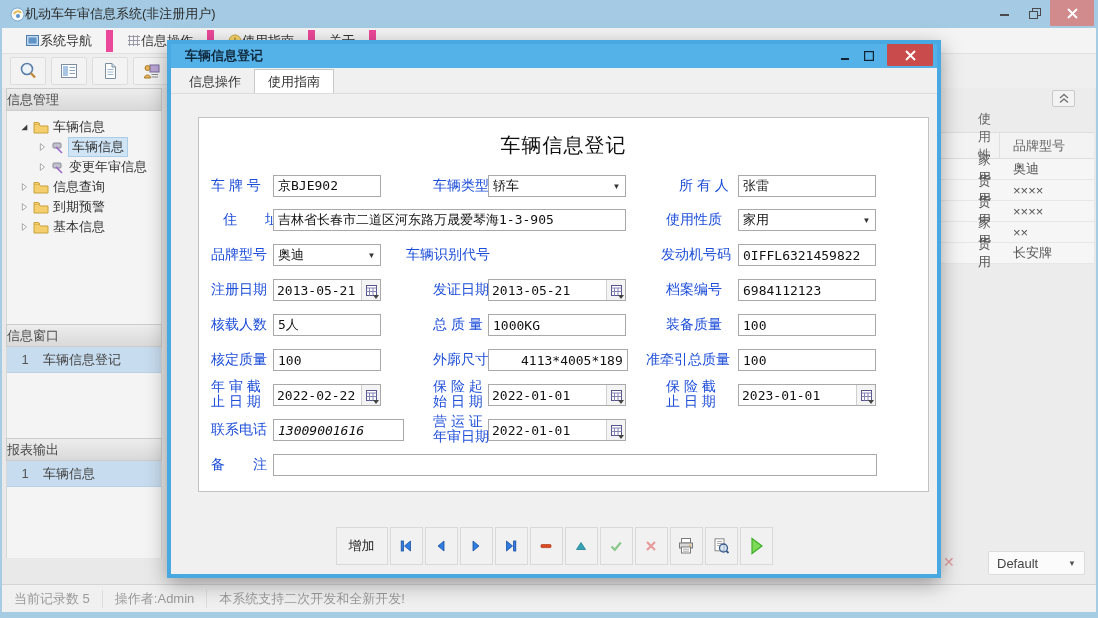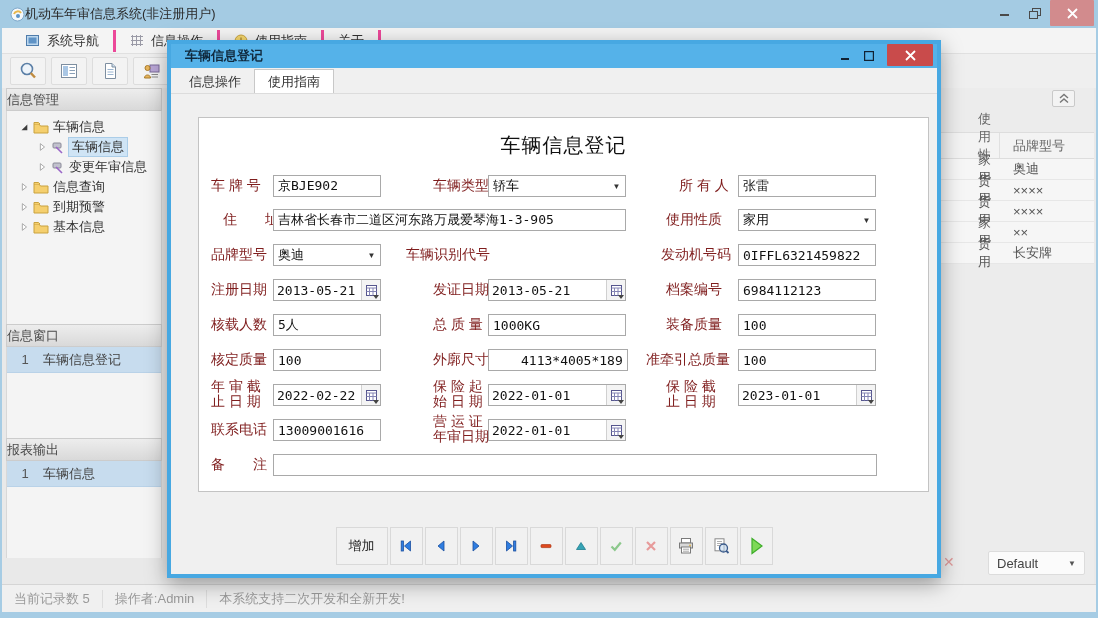--- a/index.html
+++ b/index.html
@@ -6,21 +6,21 @@
   html,body{width:1098px;height:618px}
   body{position:relative;overflow:hidden;background:#a6cce4;font-family:"Liberation Sans","DejaVu Sans",sans-serif;font-size:13px;color:#333}
   .abs{position:absolute}
   
   .titlebar{left:0;top:0;width:1098px;height:28px;background:#a4cbe3;display:flex;align-items:center;padding-left:10px;gap:0}
   .title-text{font-size:13px;color:#2b2b2b}
   .wctl{display:flex;align-items:flex-start;position:absolute;right:4px;top:0;height:28px}
   .wbtn{width:30px;height:26px;display:flex;align-items:center;justify-content:center}
   .wbtn.close-main{width:44px;height:26px;background:#d28b8d;border-radius:1px}
   .menubar{left:2px;top:28px;width:1094px;height:26px;background:#f4f4f4;border-bottom:1px solid #e0e0e0;display:flex;align-items:center;padding-left:10px}
-  .menu-item{display:flex;align-items:center;gap:7px;padding:0 14px;height:22px;font-size:13px;color:#333;border-right:3px solid #ec4899}
+  .menu-item{display:flex;align-items:center;padding:0 14px;height:22px;font-size:13px;color:#333;border-right:7px solid #ec4899}
   .toolbar{left:2px;top:54px;width:1094px;height:34px;background:#efefef;display:flex;align-items:center;gap:5px;padding-left:8px}
   .toolbtn{width:36px;height:28px;background:#f3f3f3;border:1px solid #ddd;border-radius:2px;display:flex;align-items:center;justify-content:center}
   .client{left:2px;top:88px;width:1094px;height:496px;background:#e9e9e9}
   
   .sb-header{left:6px;width:156px;height:23px;background:linear-gradient(#ededed,#d9d9d9);border:1px solid #cccccc;font-size:13px;color:#4a4a4a;display:flex;align-items:center;}
   .sb-list{left:6px;width:156px;background:#f4f4f4;border-left:1px solid #d8d8d8;border-right:1px solid #d8d8d8}
   .tree-row{height:20px;display:flex;align-items:center;gap:4px;font-size:13px;color:#333}
   .tree-label.sel{background:#cfe4f5;outline:1px solid #abcdе8;outline:1px solid #abcde8;padding:0 3px}
   .list-row{height:26px;display:flex;align-items:center;font-size:13px;color:#444}
   .list-row.sel{background:#c7dcee;border-bottom:1px solid #b9d2e8}
@@ -43,21 +43,21 @@
   .dlg-titlebar{position:absolute;left:0;top:0;width:766px;height:24px;background:#55b2e9;display:flex;align-items:center;padding-left:14px}
   .dlg-title{font-size:13px;font-weight:bold;color:#10293d}
   .dlg-ctl{position:absolute;right:0;top:0;height:24px;display:flex;align-items:center}
   .dbtn-win{width:24px;height:22px;display:flex;align-items:center;justify-content:center}
   .dbtn-close{width:46px;height:22px;background:#c94b4b;display:flex;align-items:center;justify-content:center;margin:0 4px 2px 6px;border-radius:1px}
   .dlg-tabs{position:absolute;left:0;top:24px;width:766px;height:26px;background:#f0f0f0;border-bottom:1px solid #dcdcdc;display:flex;align-items:flex-end;padding-left:5px}
   .tab{height:23px;padding:0 13px;font-size:13px;color:#333;display:flex;align-items:center}
   .tab.boxed{background:#fff;border:1px solid #c8c8c8;border-bottom:none;height:24px}
   .form-panel{position:absolute;left:27px;top:73px;width:731px;height:375px;background:#fff;border:1px solid #c3c3c3}
   .form-title{position:absolute;left:0;top:14px;width:100%;text-align:center;font-size:20px;color:#111;letter-spacing:1px}
-  .lbl{position:absolute;font-size:14px;color:#7f1d1d;white-space:pre-line;line-height:15px}
+  .lbl{position:absolute;font-size:14px;color:#1d4ed8;white-space:pre-line;line-height:15px}
   .inp{position:absolute;height:22px;border:1px solid #a9a9a9;background:#fff;padding:0 4px;font-family:"DejaVu Sans Mono","Liberation Mono",monospace;font-size:13px;color:#111}
   .combo{position:absolute;height:22px;border:1px solid #a9a9a9;background:#fff;display:flex;align-items:center}
   .cval{flex:1;padding-left:4px;font-family:"DejaVu Sans Mono","Liberation Mono",monospace;font-size:13px;color:#111}
   .carr{width:17px;text-align:center;font-size:8px;color:#333}
   .datef{position:absolute;height:22px;border:1px solid #a9a9a9;background:#fff;display:flex}
   .dinp{flex:1;min-width:0;border:none;outline:none;padding:0 3px;font-family:"DejaVu Sans Mono","Liberation Mono",monospace;font-size:13px;color:#111;background:transparent}
   .dpick{width:19px;background:#f4f4f4;border-left:1px solid #d0d0d0;position:relative;display:flex;align-items:center;justify-content:center}
   .darr{position:absolute;right:1px;bottom:1px;width:0;height:0;border-left:3px solid transparent;border-right:3px solid transparent;border-top:4px solid #444}
   .dlg-toolbar{position:absolute;left:0;top:483px;width:766px;display:flex;justify-content:center;gap:2px}
   .tbtn{height:38px;width:33px;background:#f1f1f1;border:1px solid #d9d9d9;display:flex;align-items:center;justify-content:center}
@@ -407,21 +407,21 @@
         <span class="dpick">
           <svg width="11" height="11" viewBox="0 0 11 11">
             <rect x="0.5" y="0.5" width="10" height="10" fill="#fff" stroke="#56568e"></rect>
             <path d="M0.5 3 H10.5 M3.5 3 V10.5 M7 3 V10.5 M0.5 6.5 H10.5" stroke="#8484b4"></path>
           </svg>
           <i class="darr"></i>
         </span>
       </div>
 
     <span class="lbl" style="left:12px;top:304px">联系电话</span>
-    <input class="inp" style="left: 74px; top: 301px; width: 108px;" value="13009001616">
+    <input class="inp" style="left: 74px; top: 301px; width: 131px; font-style: italic;" value="13009001616">
     <span class="lbl" style="left:234px;top:296px">营 运 证
 年审日期</span>
     <div class="datef" style="left:289px;top:301px;width:138px">
         <input class="dinp" value="2022-01-01" style="">
         <span class="dpick">
           <svg width="11" height="11" viewBox="0 0 11 11">
             <rect x="0.5" y="0.5" width="10" height="10" fill="#fff" stroke="#56568e"></rect>
             <path d="M0.5 3 H10.5 M3.5 3 V10.5 M7 3 V10.5 M0.5 6.5 H10.5" stroke="#8484b4"></path>
           </svg>
           <i class="darr"></i>

